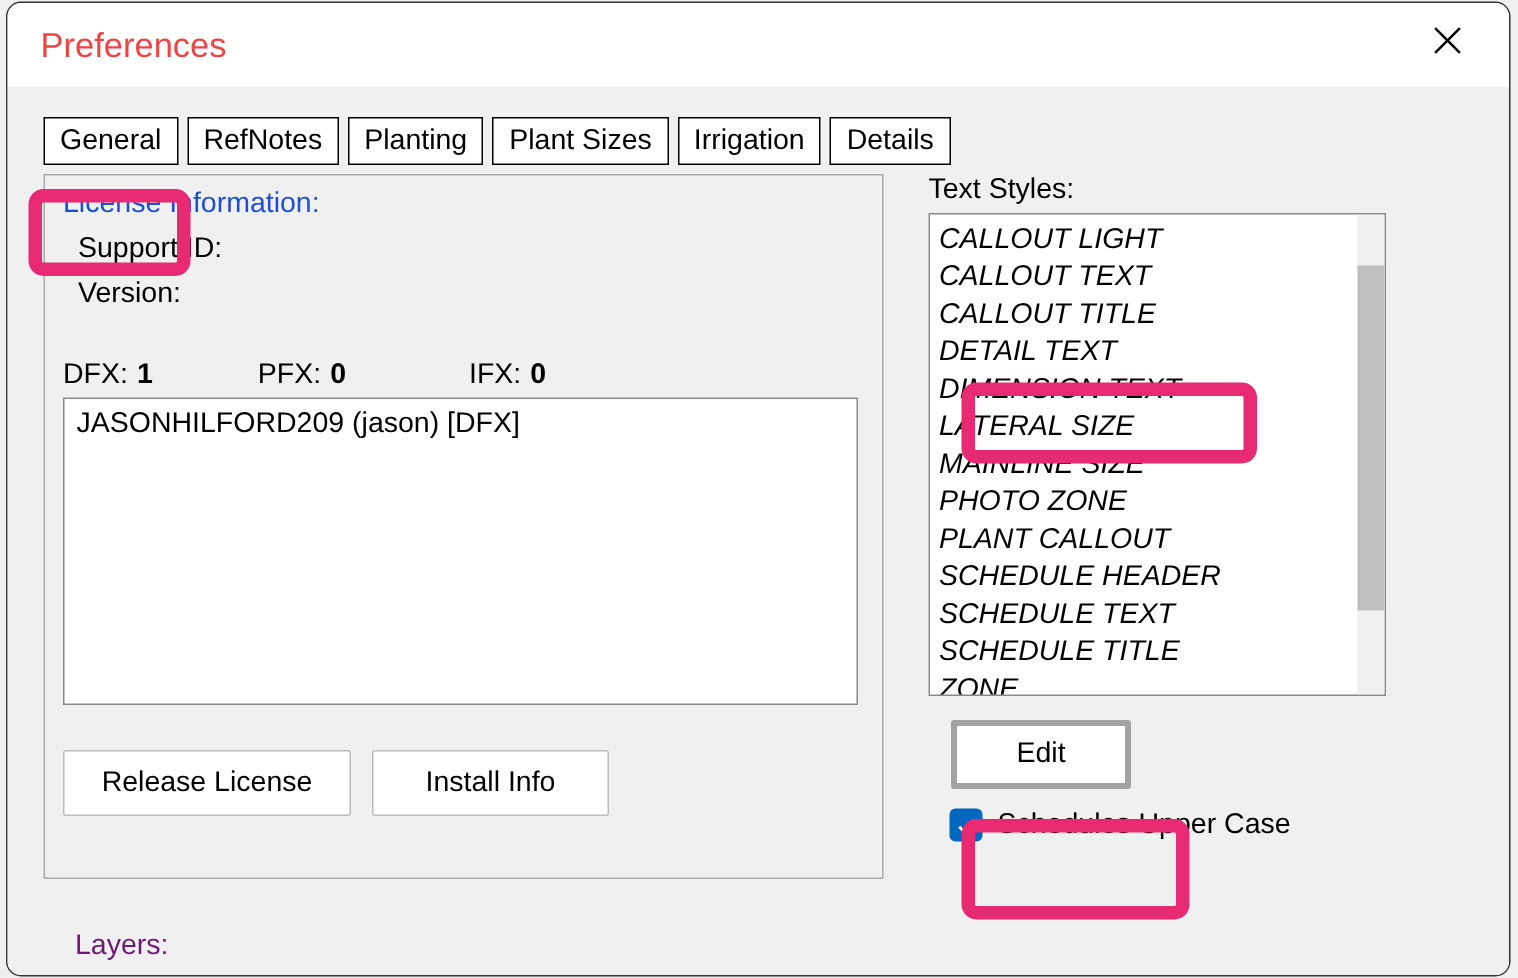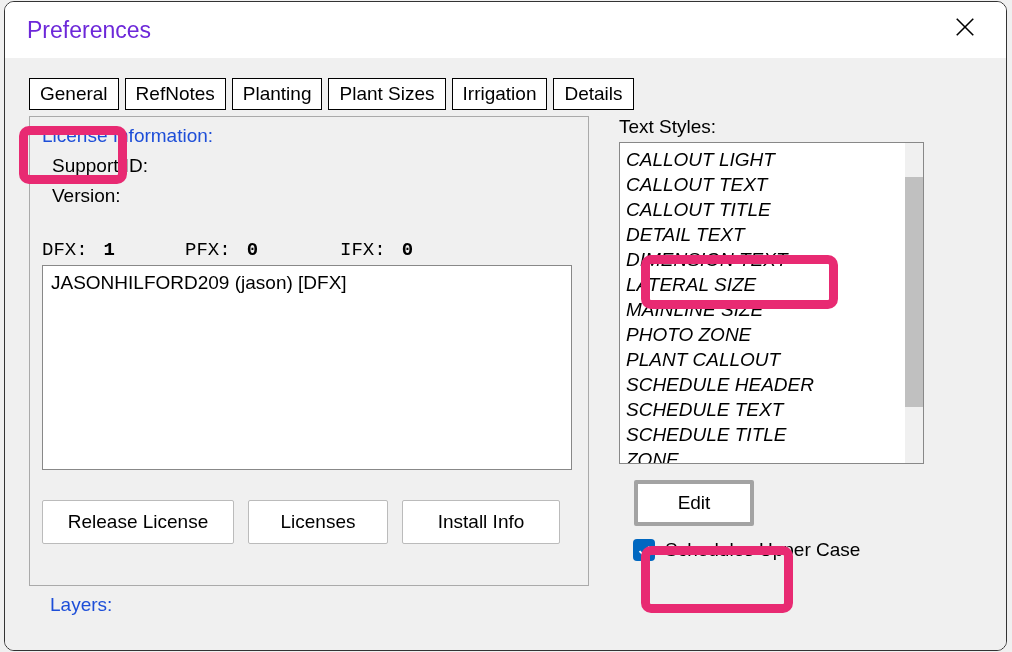--- a/index.html
+++ b/index.html
@@ -28,21 +28,21 @@
     }
     .titlebar {
       display: flex;
       justify-content: space-between;
       align-items: center;
       padding: 10px 22px 10px 22px;
       background: #ffffff;
     }
     .titlebar-title {
       font-size: 23px;
-      color: #6d28d9;
+      color: #ef4444;
     }
     .close-icon {
       font-size: 22px;
       font-weight: 300;
       cursor: pointer;
       padding: 4px 8px;
     }
     .close-icon svg {
       width: 22px;
       height: 22px;
@@ -126,22 +126,21 @@
       margin-top: 4px;
     }
     .dfx-row {
       display: flex;
       gap: 10px;
       margin: 32px 0 4px 0;
       font-size: 19px;
     }
     .dfx-row .pair {
       display: inline-flex;
-      gap: 16px;
-      font-family: Liberation Mono, monospace;
+      gap: 6px;
     }
     .dfx-row .lab {
       font-weight: 400;
     }
     .dfx-row .val {
       font-weight: 700;
     }
     .dfx-row .gap1 { width: 50px; display:inline-block;}
     .dfx-row .gap2 { width: 62px; display:inline-block;}
     .license-box {
@@ -243,23 +242,23 @@
       stroke: #fff;
       stroke-width: 3;
       fill: none;
     }
     .checkbox-label {
       font-size: 19px;
     }
     .layers-label {
       position: absolute;
       left: 50px;
-      top: 594px;
-      font-size: 19px;
-      color: #1d4ed8;
+      top: 620px;
+      font-size: 19px;
+      color: #701a75;
     }
   </style>
 </head>
 <body>
 
 <div class="window">
   <div class="titlebar">
     <div class="titlebar-title">Preferences</div>
     <div class="close-icon">
       <svg viewBox="0 0 24 24">
@@ -300,21 +299,20 @@
           <span class="pair">
             <span class="lab">IFX:</span>
             <span class="val">0</span>
           </span>
         </div>
         <div class="license-box">
           <div>JASONHILFORD209 (jason) [DFX]</div>
         </div>
         <div class="btn-row">
           <div class="btn btn-release">Release License</div>
-          <div class="btn btn-licenses">Licenses</div>
           <div class="btn btn-install">Install Info</div>
         </div>
       </div>
 
       <div class="right-panel">
         <div class="text-styles-label">Text Styles:</div>
         <div class="listbox">
           <div class="list-items">
             <div class="list-item">CALLOUT LIGHT</div>
             <div class="list-item">CALLOUT TEXT</div>

